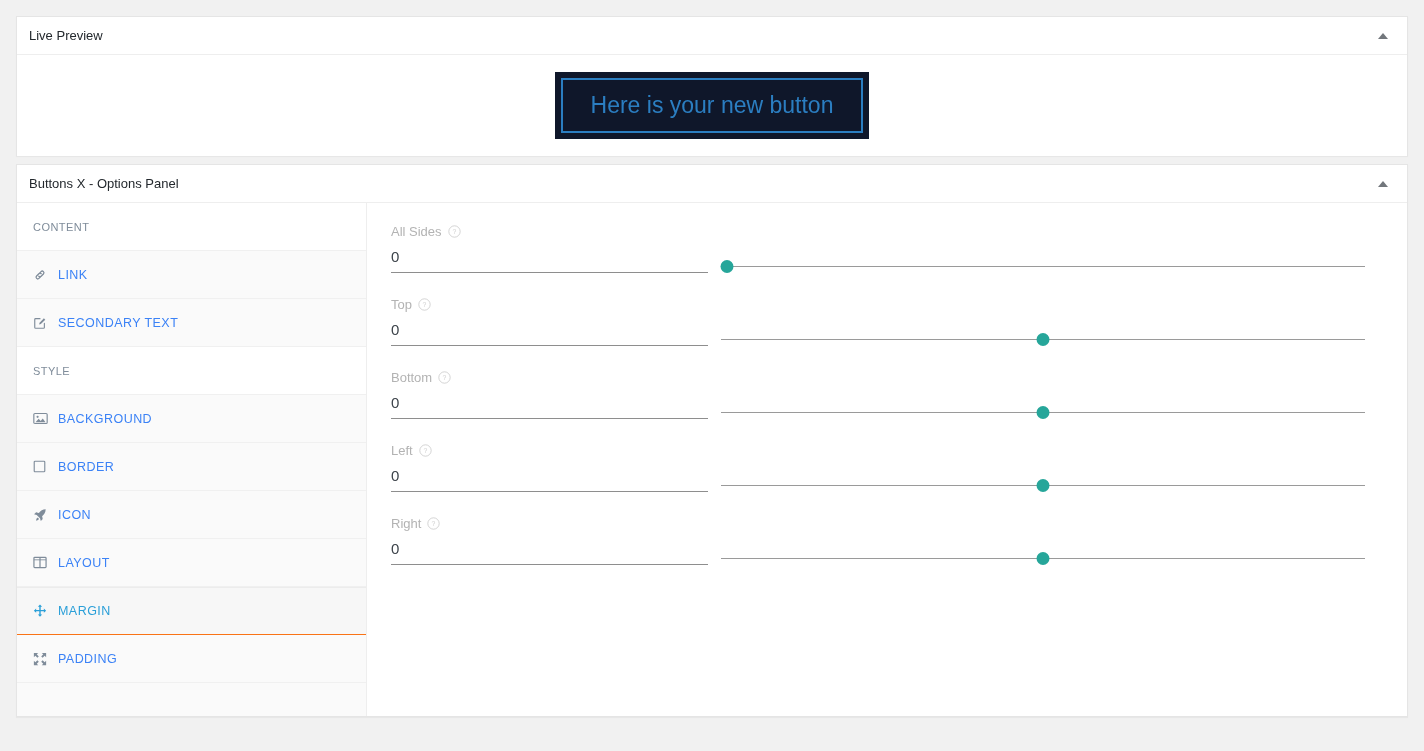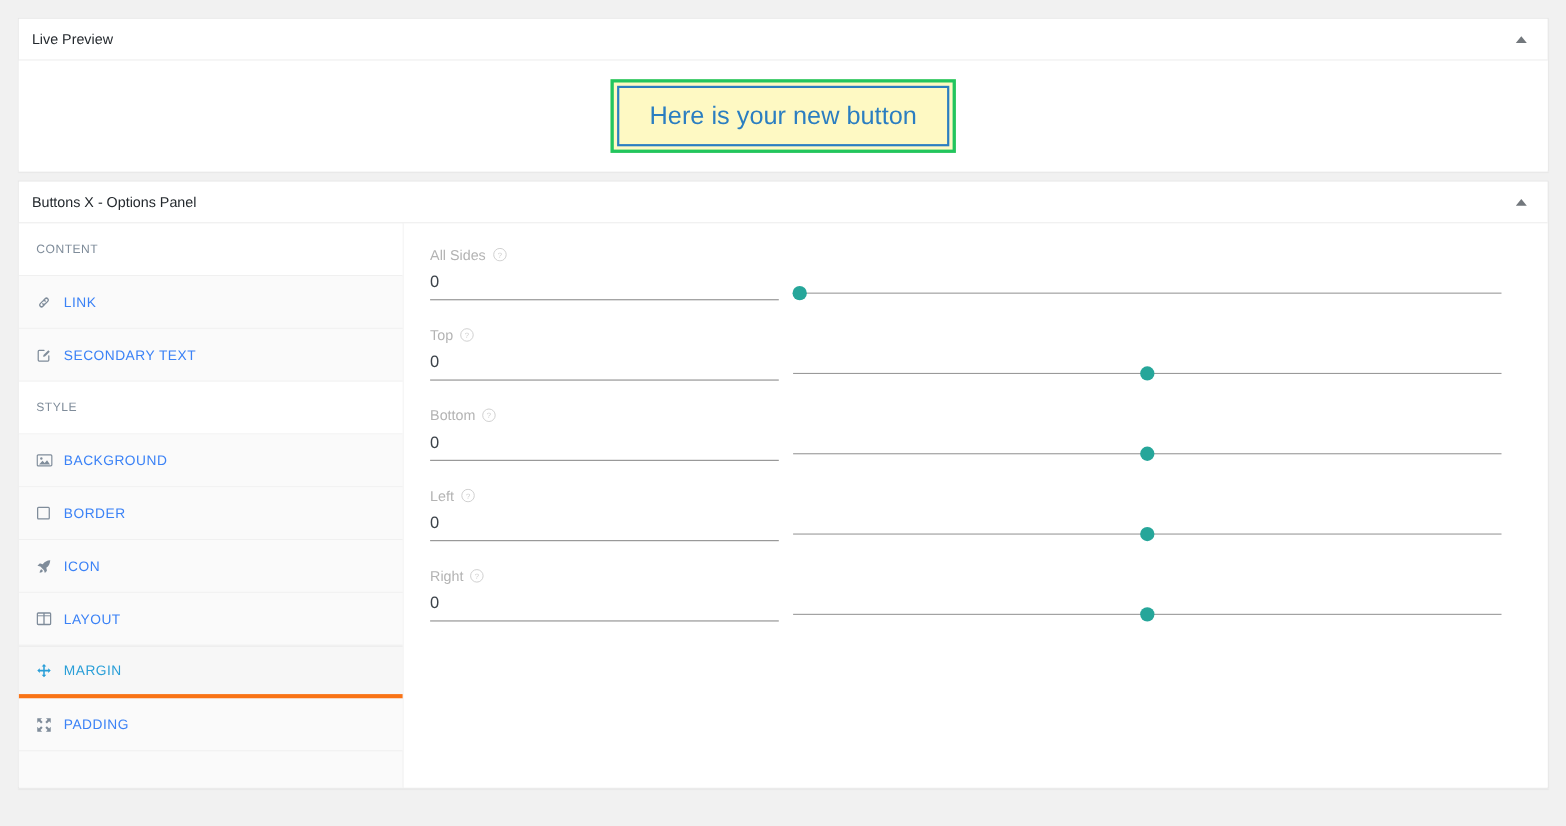--- a/index.html
+++ b/index.html
@@ -48,23 +48,23 @@
   .preview-panel { height: 140px; margin-bottom: 8px; }
   .preview-body {
     height: 101px;
     display: flex;
     align-items: center;
     justify-content: center;
     background: #fff;
   }
   .demo-button {
     display: inline-block;
-    border: 3px solid #22c55e;
+    border: 3px solid #0f172a;
     padding: 3px;
-    background: #fef9c3;
+    background: #0f172a;
     text-decoration: none;
   }
   .demo-button-inner {
     border: 2px solid #2b7ec1;
     padding: 12px 28px;
     display: block;
   }
   .demo-button-label {
     font-size: 23px;
     color: #2b7ec1;
@@ -119,21 +119,21 @@
     display: inline-flex;
     align-items: center;
     justify-content: flex-start;
     color: #7f8c9a;
     flex: 0 0 auto;
   }
   .opt-item.active {
     background: #f7f7f7;
     color: #2a9fd8;
     border-top: 1px solid #ececec;
-    border-bottom: 4px solid #f97316;
+    border-bottom: 1px solid #f97316;
   }
   .opt-item.active .oi-icon { color: #2a9fd8; }
   .opt-item svg { display: block; }
 
   
   .opt-fields {
     flex: 1 1 auto;
     padding: 22px 42px 20px 24px;
     background: #ffffff;
   }

